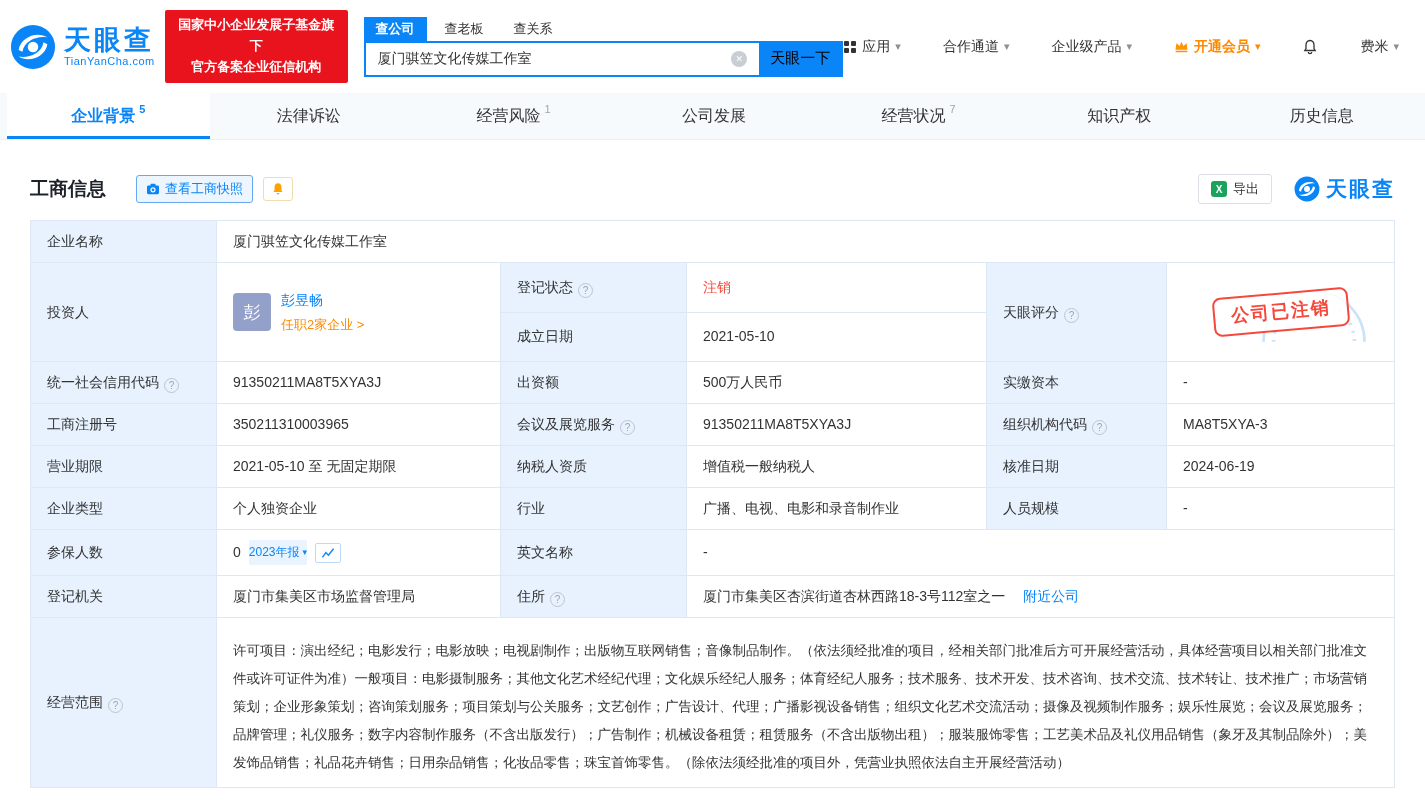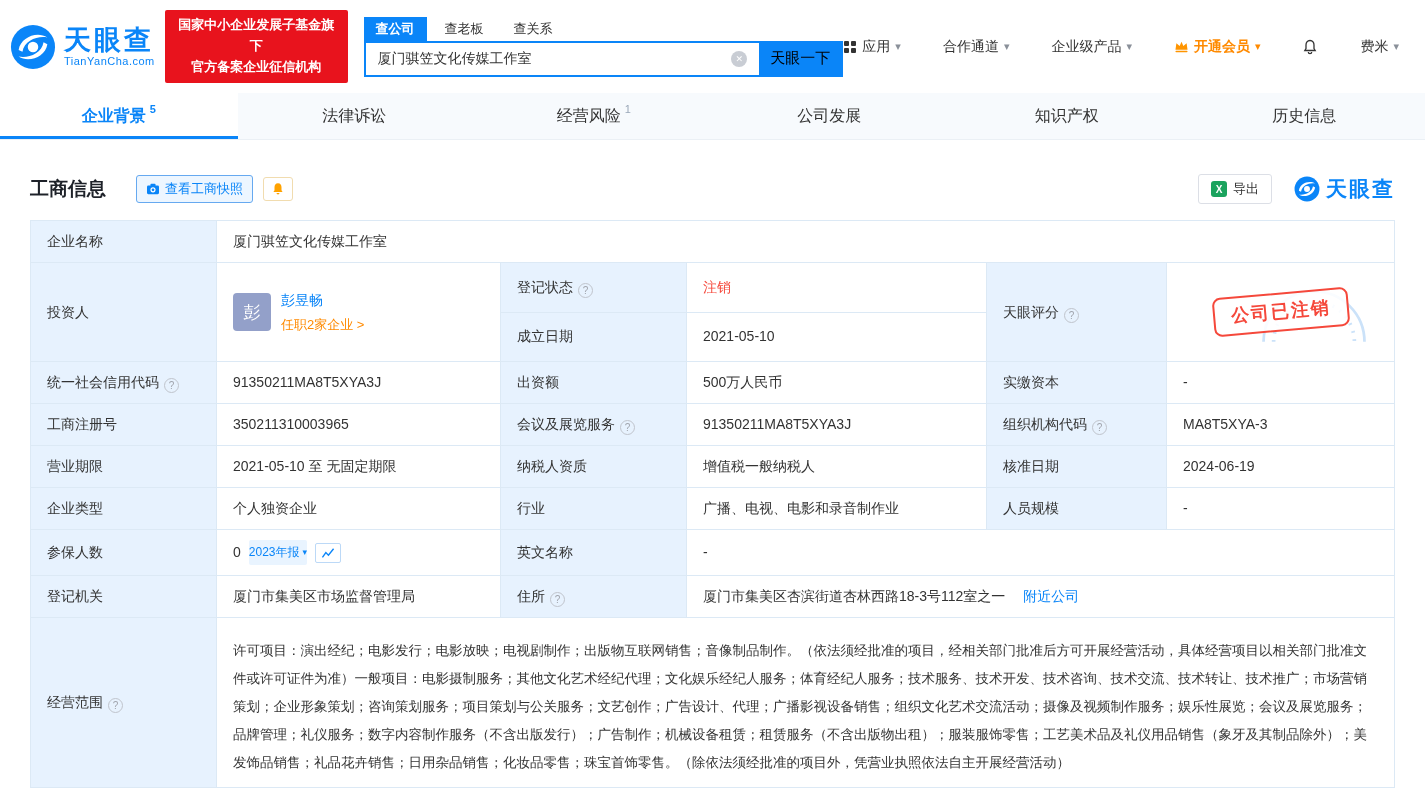--- a/index.html
+++ b/index.html
@@ -21,21 +21,21 @@
   .search-input { flex:1; border:none; outline:none; font-size:14px; padding:0 36px 0 12px; color:#333; background:#fff; }
   .clear-btn { position:absolute; right:94px; top:50%; transform:translateY(-50%); width:16px; height:16px; background:#C9CDD4; border-radius:50%; color:#fff; font-size:9px; display:flex; align-items:center; justify-content:center; cursor:pointer; }
   .search-btn { width:82px; background:#0A85F8; color:#000000; border:none; font-size:15px; cursor:pointer; }
   .header-menu { margin-left:auto; display:flex; align-items:center; gap:42px; font-size:14px; white-space:nowrap; color:#333; }
   .menu-item { display:flex; align-items:center; gap:5px; cursor:pointer; }
   .menu-item.vip { color:#FF8A00; font-weight:700; }
   .caret { color:#8A9099; font-size:11px; line-height:1; }
   .menu-item.vip .caret { color:#FF8A00; }
 
   
-  .nav { display:flex; height:47px; background:#F7FAFD; border-bottom:1px solid #EBF0F5; }
+  .nav { display:flex; height:47px; background:#F7FAFD; border-bottom:1px solid #EBF0F5;padding-left:7px; }
   .nav-tab { flex:1; display:flex; align-items:center; justify-content:center; font-size:16px; cursor:pointer; color:#333; }
   .nav-tab .cnt { font-size:11px; color:#9AA7B8; margin-left:4px; position:relative; top:-7px; }
   .nav-tab.active { background:#fff; color:#0A85F8; font-weight:700; box-shadow:inset 0 -3px 0 #0A85F8; }
   .nav-tab.active .cnt { color:#0A85F8; }
 
   
   .section-head { display:flex; align-items:center; margin:34px 30px 16px; gap:10px; }
   .section-title { font-size:19px; font-weight:700; color:#1E2229; margin-right:20px; }
   .snap-btn { display:flex; align-items:center; gap:5px; background:#EDF6FF; border:1px solid #66A9F0; color:#0A85F8; font-size:13px; padding:4px 9px; border-radius:3px; cursor:pointer;font-family:Liberation Serif, serif; }
   .bell-btn { display:flex; align-items:center; border:1px solid #F1DCAF; background:#fff; padding:4px 7px; border-radius:3px; cursor:pointer; }
@@ -155,20 +155,24 @@
     <span>法律诉讼</span>
       <span class="cnt"></span>
   </div>
   <div class="nav-tab">
     <span>经营风险</span>
       <span class="cnt">1</span>
   </div>
   <div class="nav-tab">
     <span>公司发展</span>
       <span class="cnt"></span>
+  </div>
+  <div class="nav-tab">
+    <span>经营状况</span>
+      <span class="cnt">7</span>
   </div>
   <div class="nav-tab">
     <span>知识产权</span>
       <span class="cnt"></span>
   </div>
   <div class="nav-tab">
     <span>历史信息</span>
       <span class="cnt"></span>
   </div>
 </div>

